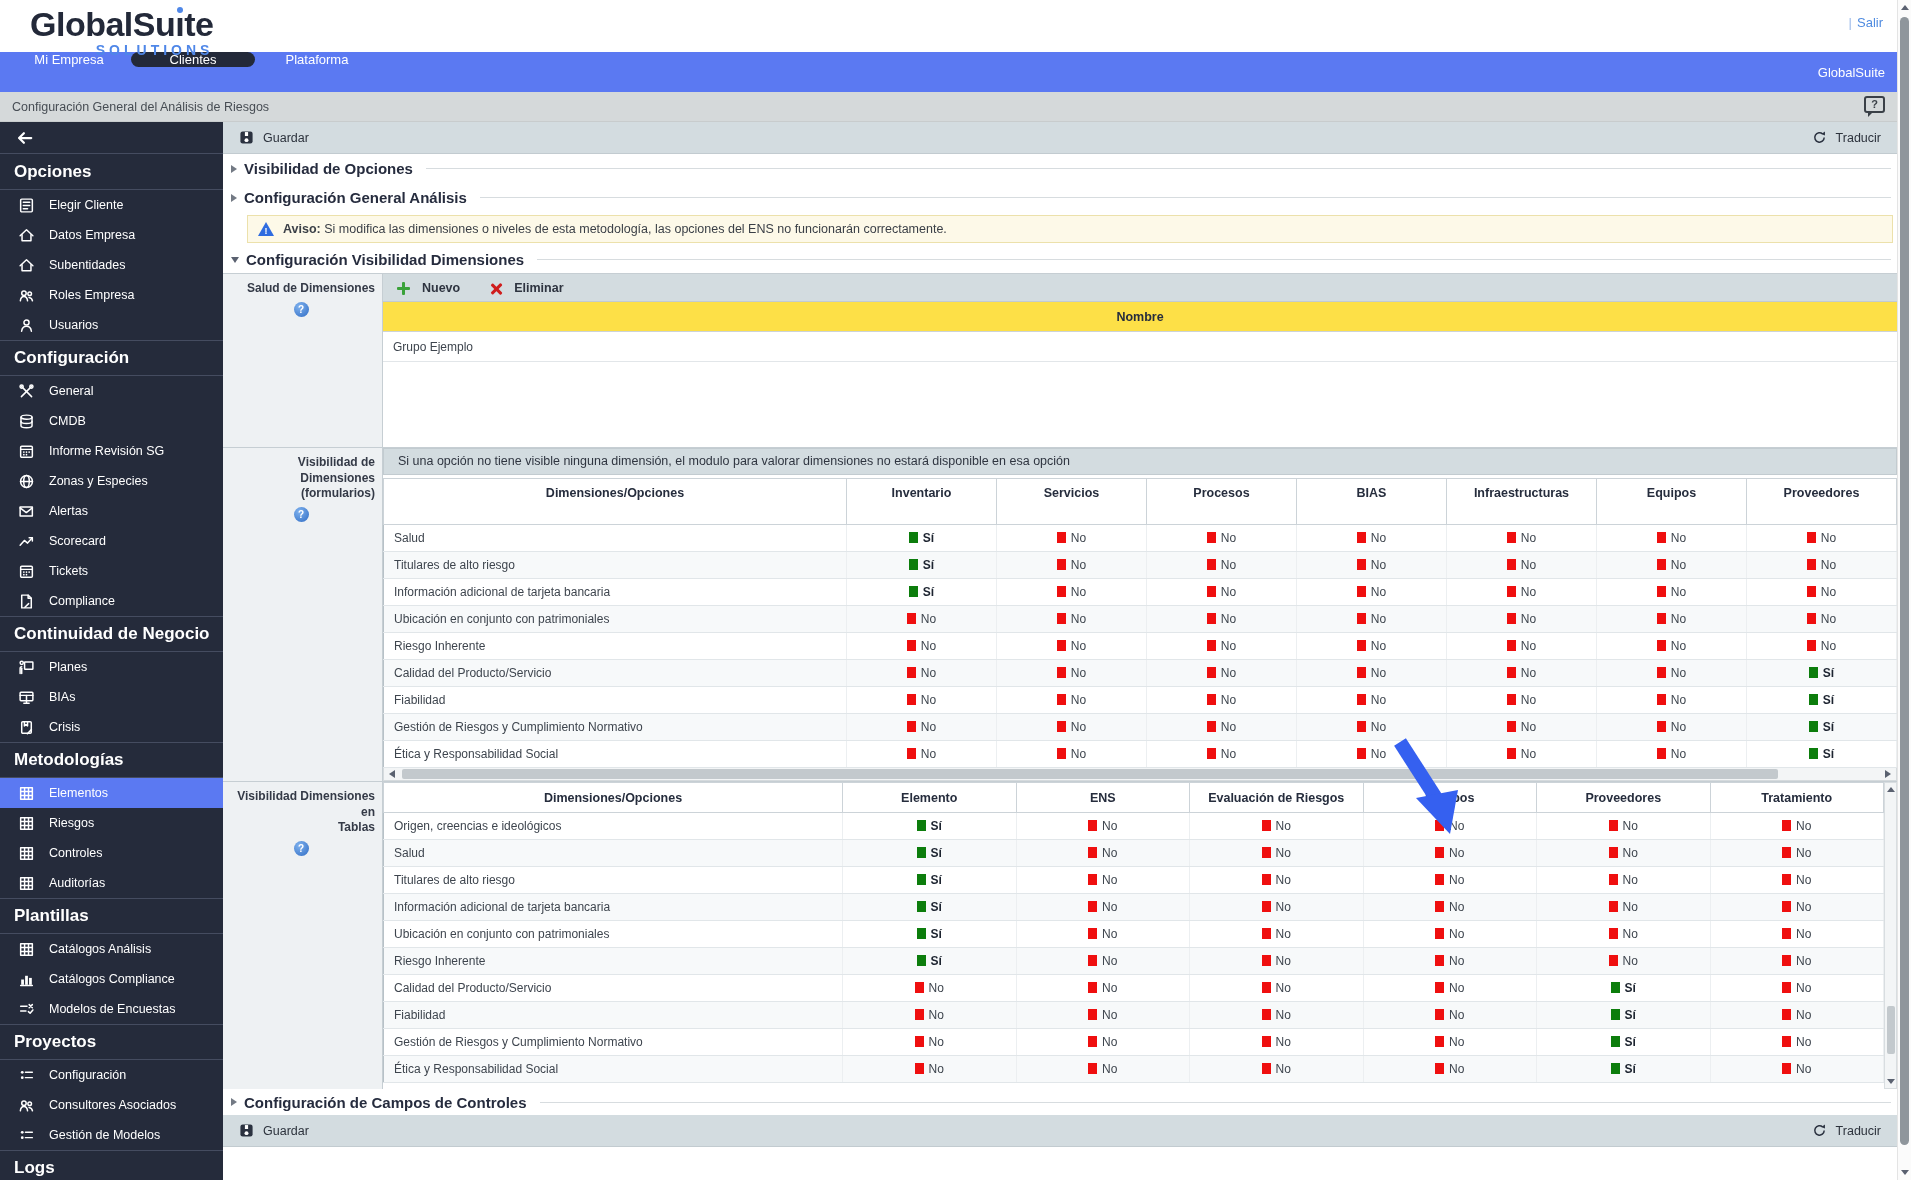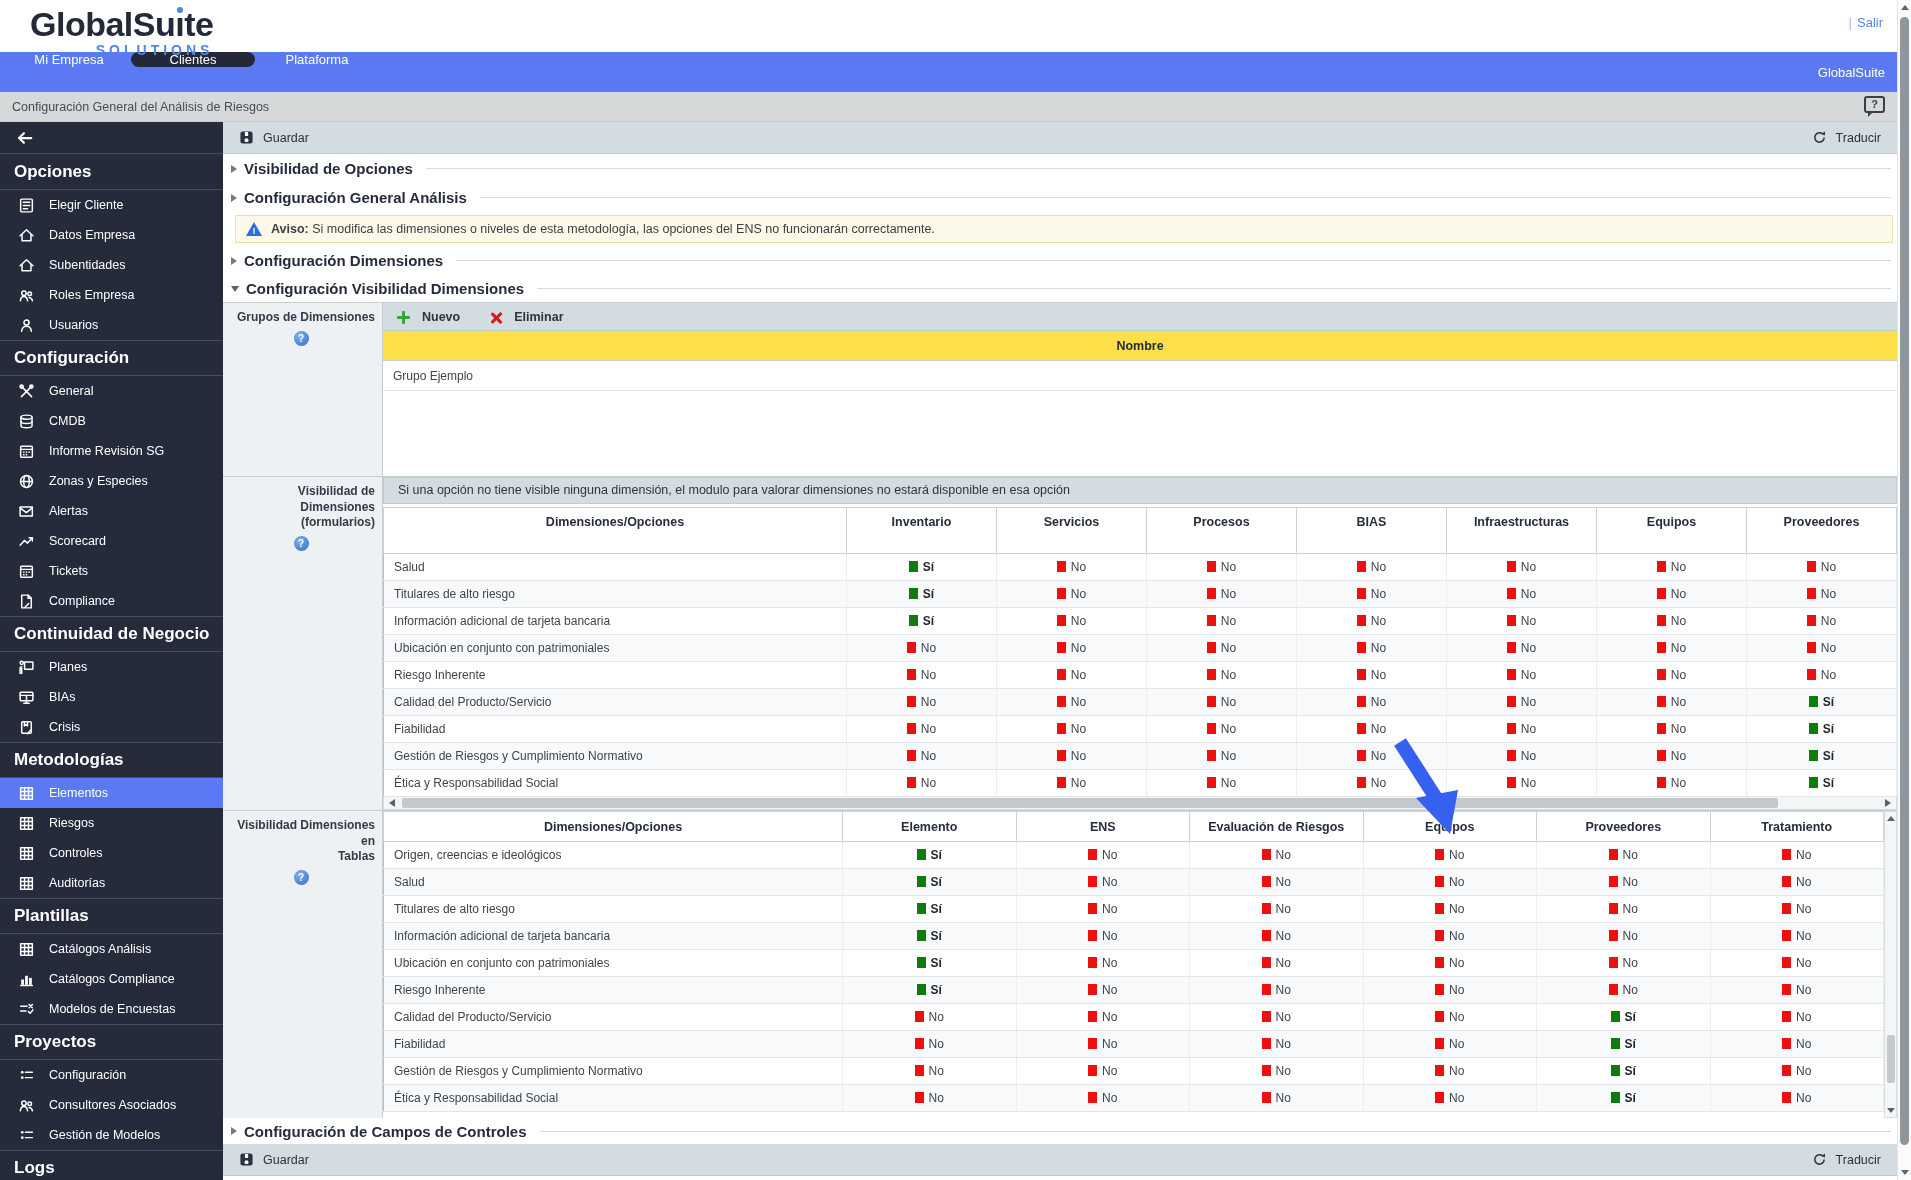--- a/index.html
+++ b/index.html
@@ -45,21 +45,21 @@
   .toolbar { height: 32px; background: #d3dce0; border-bottom: 1px solid #c2cbd0; display: flex; align-items: center; padding: 0 16px; flex: none; }
   .toolbar .tool-btn { display: flex; align-items: center; gap: 9px; font-size: 12.5px; color: #2c323c; cursor: pointer; }
   .toolbar .spacer { flex: 1; }
 
   .sec-row { height: 29px; display: flex; align-items: center; padding-left: 8px; gap: 7px; flex: none; }
   .sec-row .label { font-size: 15px; font-weight: bold; color: #262c3e; white-space: nowrap; }
   .sec-row .rule { flex: 1; border-top: 1px solid #d7dcdf; margin: 0 6px; }
   .tri-r { width: 0; height: 0; border-left: 6px solid #737a84; border-top: 4px solid transparent; border-bottom: 4px solid transparent; }
   .tri-d { width: 0; height: 0; border-top: 6px solid #5a6170; border-left: 4px solid transparent; border-right: 4px solid transparent; }
 
-  .aviso-wrap { height: 34px; padding: 3px 4px 3px 12px; flex: none; }
+  .aviso-wrap { height: 34px; padding: 3px 4px 3px 24px; flex: none; }
   .aviso { height: 28px; background: #fdf9e8; border: 1px solid #ece1ab; display: flex; align-items: center; padding-left: 10px; gap: 9px; font-size: 12.5px; color: #3a3f46; }
   .warn { position: relative; width: 16px; height: 14px; flex: none; }
   .warn::before { content: ""; position: absolute; left: 0; top: 0; border-left: 8px solid transparent; border-right: 8px solid transparent; border-bottom: 14px solid #2f6ce0; }
   .warn::after { content: "!"; position: absolute; left: 0; right: 0; top: 4px; text-align: center; color: #fff; font-size: 9px; font-weight: bold; z-index: 1; }
   .aviso b { font-weight: bold; }
 
   
   .form-grid { display: flex; flex-direction: column; flex: none; }
   .form-row { display: flex; border-top: 1px solid #c6ced3; }
   .label-col { width: 160px; flex: none; background: #eef1f3; border-right: 1px solid #c6ced3; padding: 7px 7px 0 4px; display: flex; flex-direction: column; align-items: flex-end; }
@@ -451,37 +451,32 @@
         <span class="rule"></span>
       </div>
 
       <div class="aviso-wrap">
         <div class="aviso">
           <span class="warn"></span>
           <span><b>Aviso:</b> <span>Si modifica las dimensiones o niveles de esta metodología, las opciones del ENS no funcionarán correctamente.</span></span>
         </div>
       </div>
 
-      <div class="sec-row">
-        <span class="tri-r"></span>
-        <span class="label">Configuración Dimensiones</span>
-        <span class="rule"></span>
-      </div>
 
       <div class="sec-row" style="height:27px">
         <span class="tri-d"></span>
         <span class="label">Configuración Visibilidad Dimensiones</span>
         <span class="rule"></span>
       </div>
 
       <div class="form-grid">
 
         <div class="form-row" style="height:174px">
           <div class="label-col">
-            <span class="lbl">Grupos de Dimensiones</span>
+            <span class="lbl">Salud de Dimensiones</span>
             <span class="qmark">?</span>
           </div>
           <div class="panel">
             <div class="mini-toolbar">
               <div class="mini-btn">
                   <span class="plus-icon"></span>
                   <span>Nuevo</span>
                 </div>
               <div class="mini-btn">
                   <span class="x-icon"></span>

